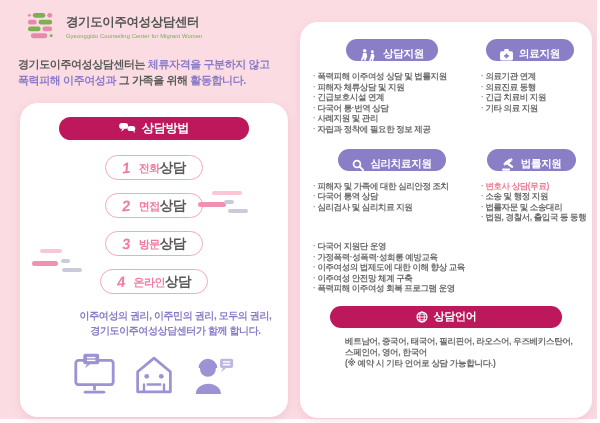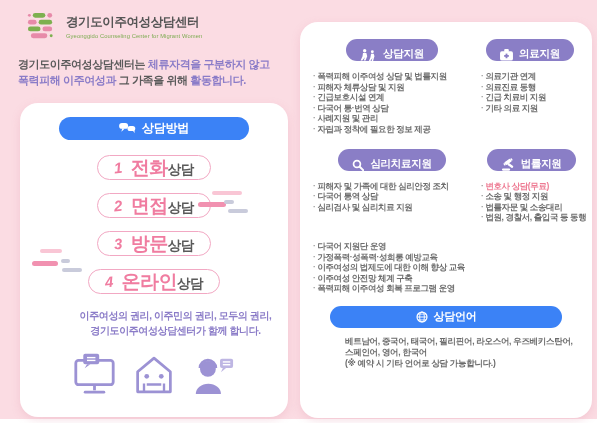--- a/index.html
+++ b/index.html
@@ -17,29 +17,29 @@
   .intro .hl { color:#8b7cc8; }
 
   
   .card { position:absolute; background:#ffffff; border-radius:18px; box-shadow:0 3px 8px rgba(224,140,165,0.25); }
   .left-card { left:20px; top:103px; width:268px; height:314px; }
   .right-card { left:300px; top:22px; width:292px; height:396px; }
 
   
   .pill { display:inline-flex; align-items:center; justify-content:center; gap:6px; height:22px; border-radius:12px; color:#ffffff; font-weight:800; font-size:10.5px; letter-spacing:-0.3px; white-space:nowrap; }
   .pill.purple { background:#8a7ec6; }
-  .pill.pink { background:#3b82f6; }
+  .pill.pink { background:#be185d; }
   .picon { display:inline-flex; align-items:center; }
 
   
   .method-pill { display:flex; width:190px; height:23px; margin:14px auto 0; font-size:12px; }
   .method-items { margin-top:15px; display:flex; flex-direction:column; align-items:center; gap:13px; }
   .method-item { display:inline-flex; align-items:center; gap:8px; height:25px; padding:0 16px; border:1.5px solid #f2a8c3; border-radius:14px; background:#fff; }
   .method-item .num { font-size:15px; font-weight:700; font-style:italic; color:#f07ca0; transform:rotate(-6deg); }
-  .method-item .nm { font-size:19px; font-weight:800; color:#f07ca0; letter-spacing:-0.5px; }
+  .method-item .nm { font-size:11px; font-weight:800; color:#f07ca0; letter-spacing:-0.5px; }
   .method-item .sfx { font-size:13.5px; font-weight:800; color:#5a5a5a; letter-spacing:-0.5px; }
 
   .rights { margin-top:14px; text-align:center; font-size:10px; font-weight:700; color:#8b7cc8; line-height:15px; letter-spacing:-0.4px;padding-left:43px; }
   .foot-icons { margin-top:14px; display:flex; justify-content:center; align-items:flex-end; gap:18px; }
 
   .dash { position:absolute; border-radius:3px; }
   .dash.lp { background:#f9c6d5; } .dash.pk { background:#f191b0; } .dash.gy { background:#c9cbdb; }
 
   
   .right-inner { padding:13px 8px 0 8px; }

